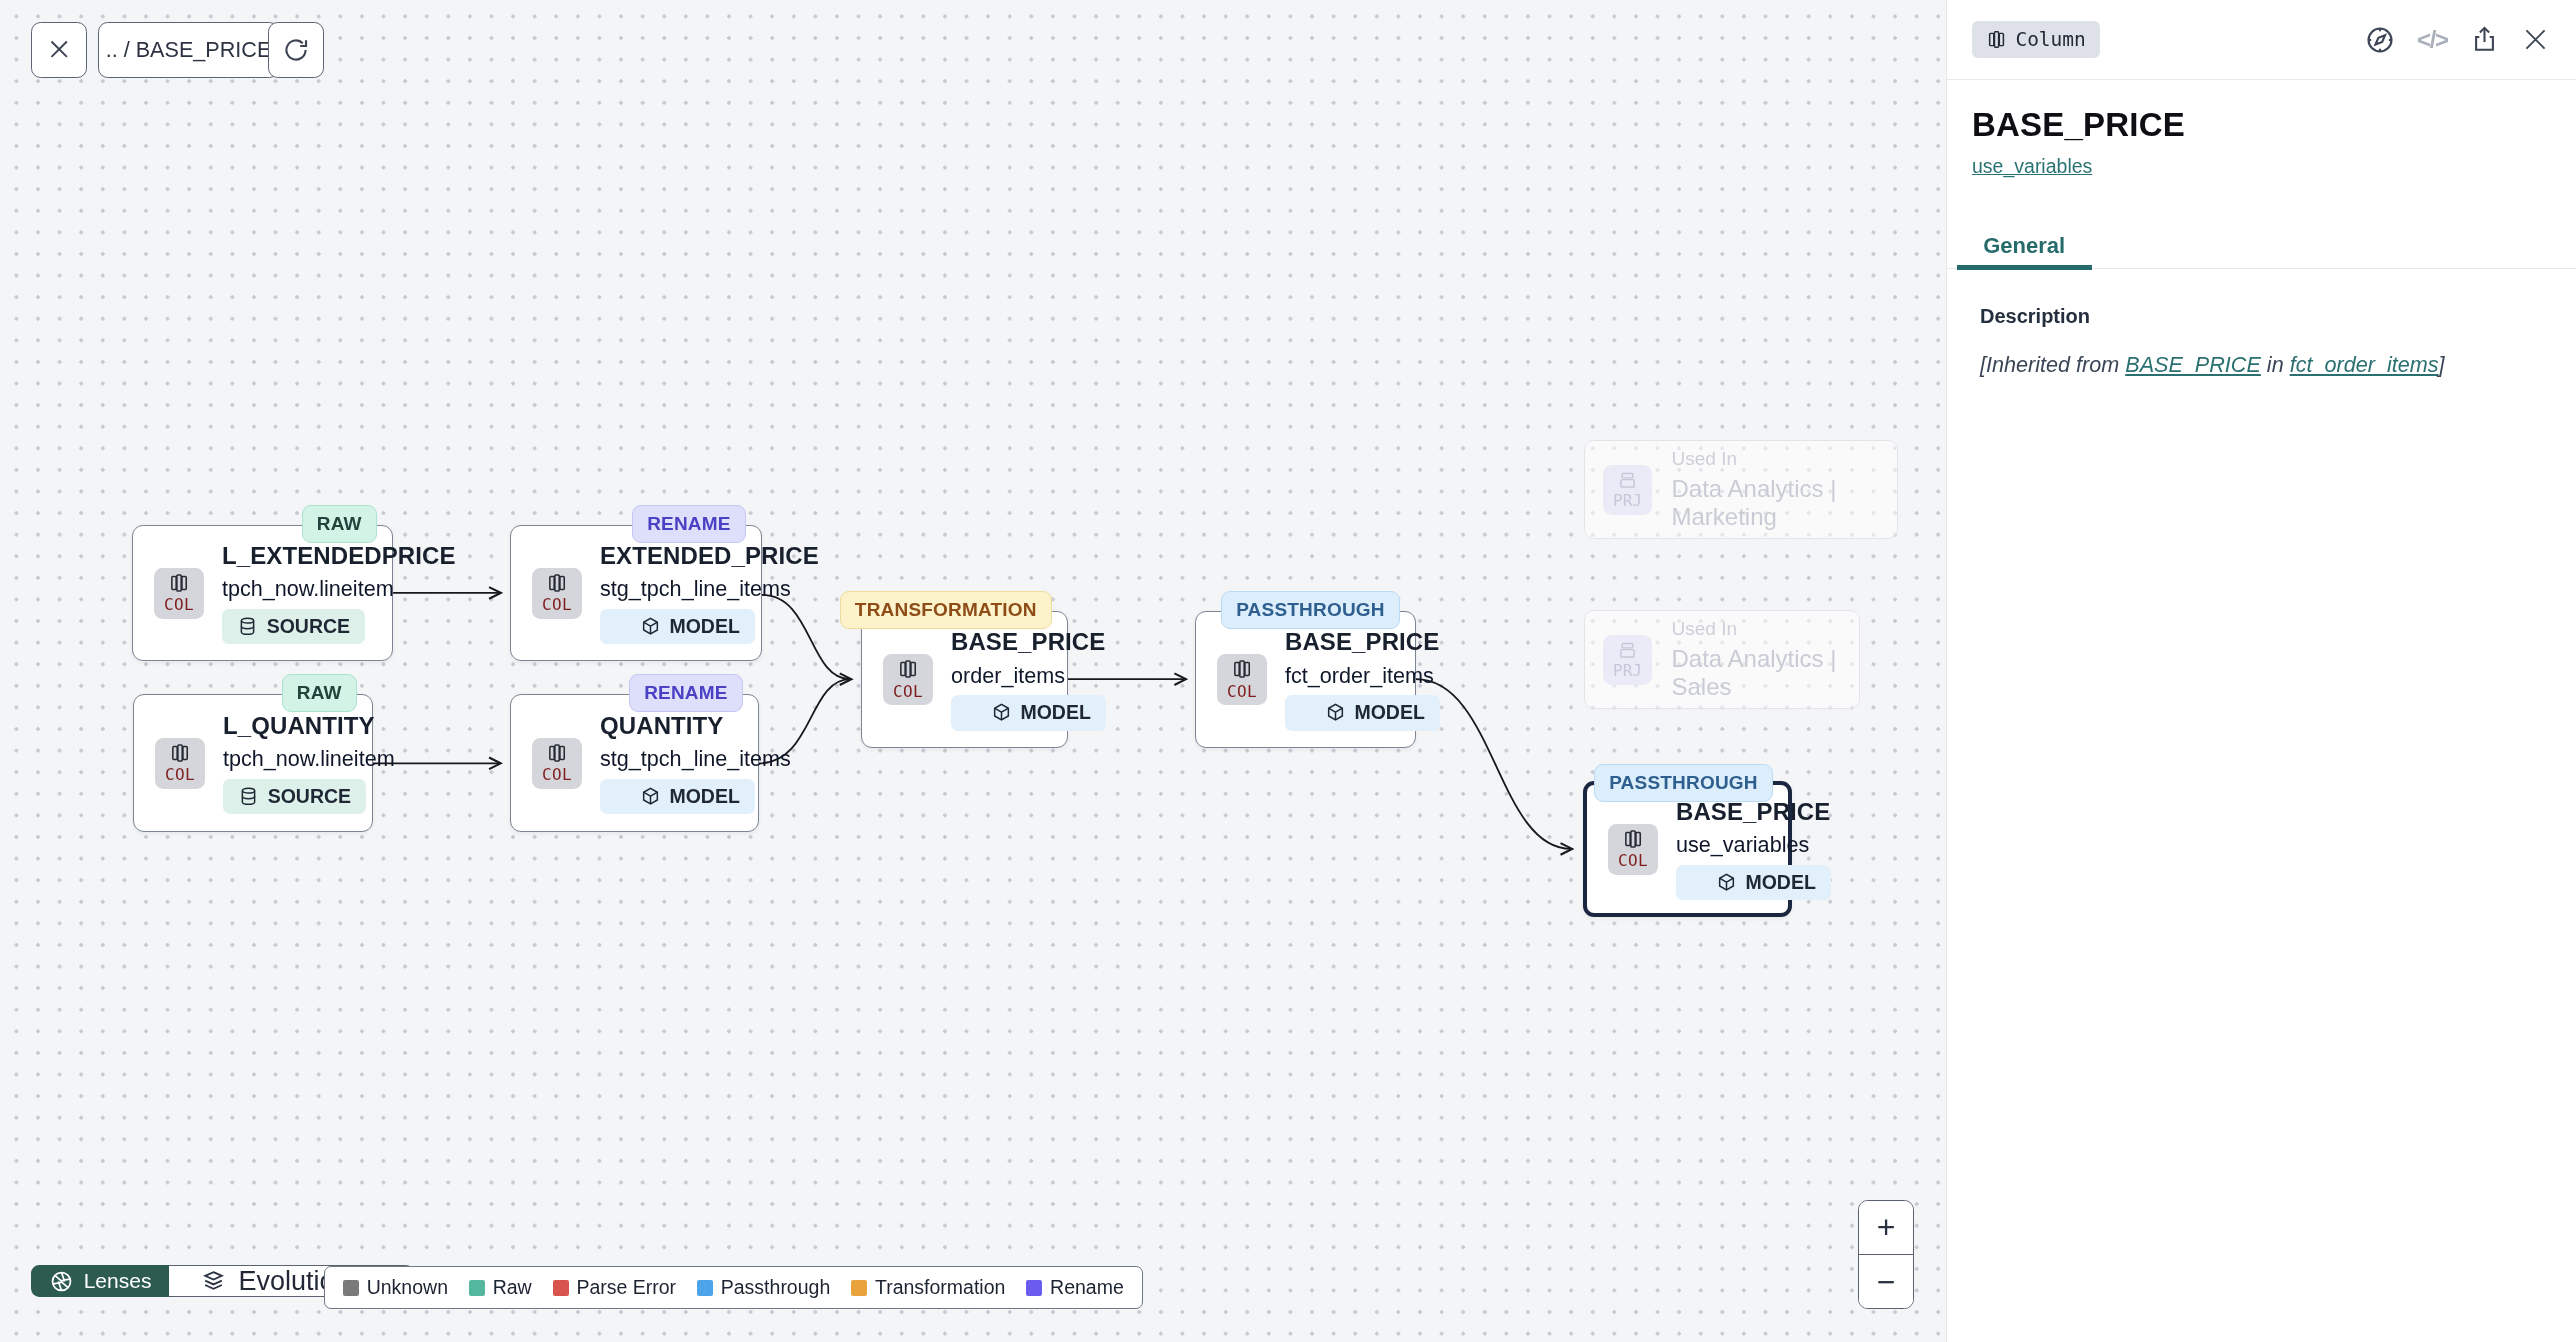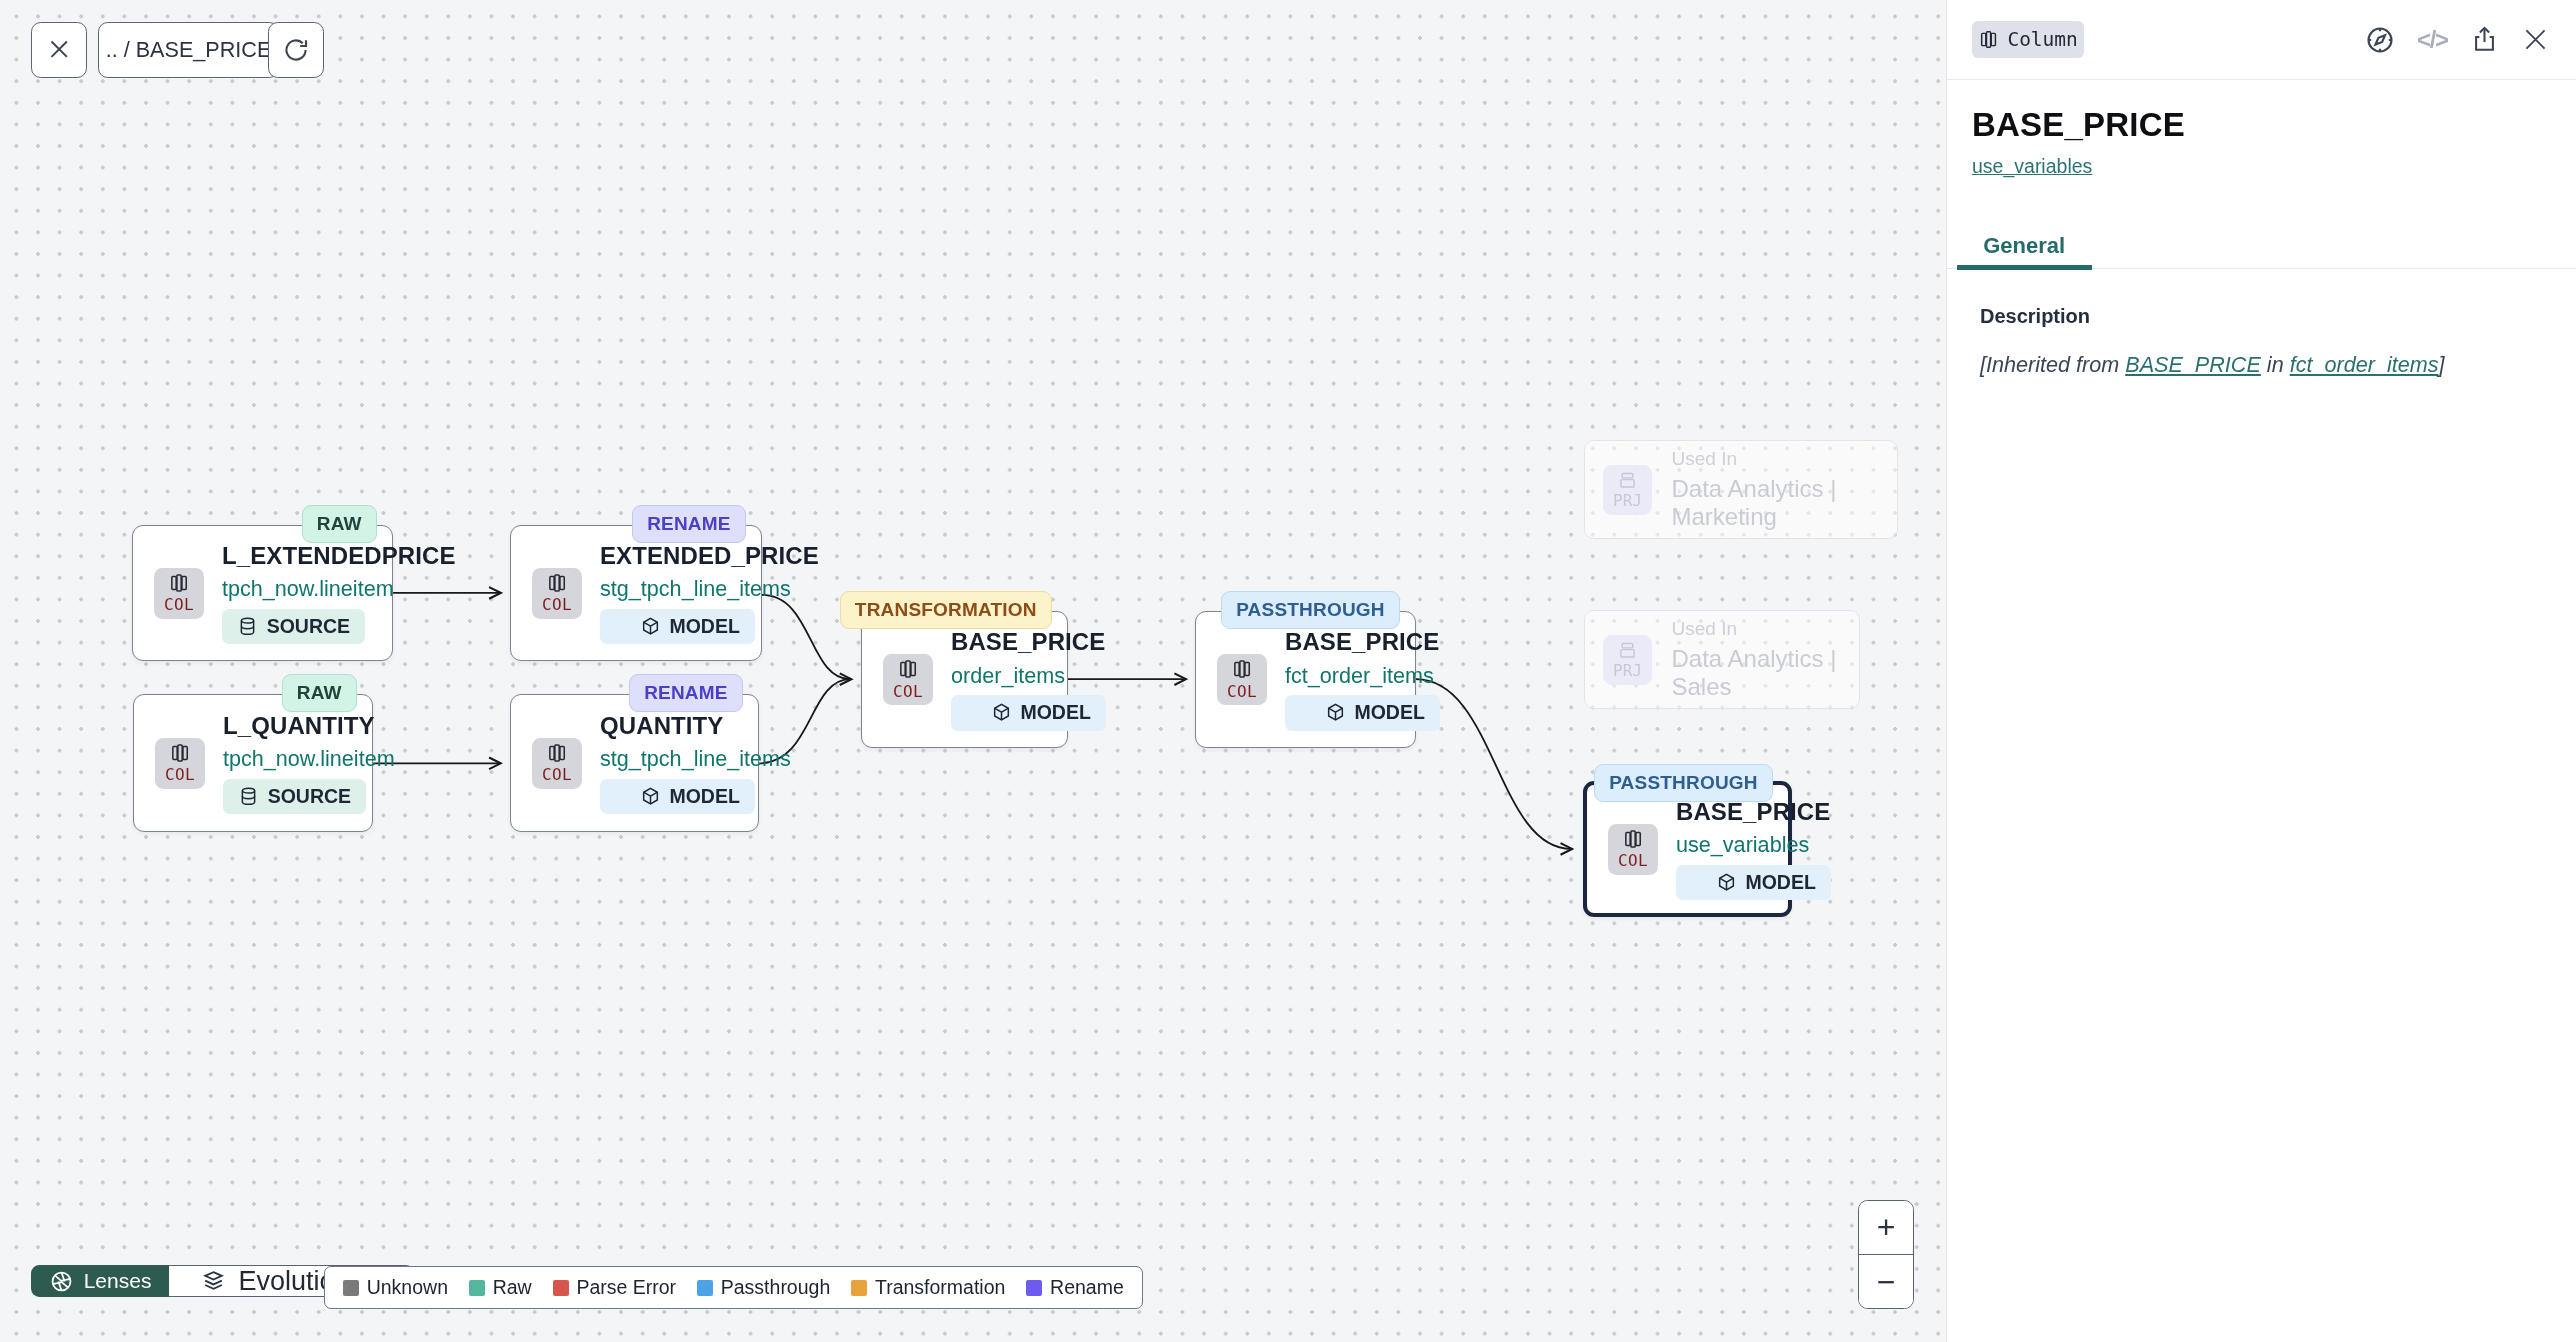--- a/index.html
+++ b/index.html
@@ -34,21 +34,21 @@
   .node.selected { border:4.2px solid #1b2740; }
   .node-body { display:flex; align-items:center; gap:18px; height:100%; padding:0 21px; }
   .col-chip {
     width:50px; height:51px; background:#d4d6dc; border-radius:8.4px; flex:0 0 auto;
     display:flex; flex-direction:column; align-items:center; justify-content:center; gap:1.4px;
   }
   .col-chip svg { stroke:#262b33; }
   .chip-label { font-family:"DejaVu Sans Mono", monospace; font-size:16px; color:#7f1d1d; letter-spacing:0.3px; }
   .node-main { display:flex; flex-direction:column; align-items:flex-start; gap:6.3px; }
   .node-title { font-size:24px; font-weight:700; color:#18202e; letter-spacing:0.1px; }
-  .node-sub { font-size:21.6px; color:#0f766e; }
+  .node-sub { font-size:21.6px; color:#0f172a; }
   .kind-badge {
     display:flex; align-items:center; gap:8.4px; padding:6.3px 15.3px; border-radius:7px;
     font-size:19.5px; font-weight:600; color:#1f2735;
   }
   .kind-badge svg { stroke:#1f2735; }
   .k-source { background:#ddf1ea; }
   .k-model { background:#e1f0fb;padding-left:40px; }
 
   .status-badge {
     position:absolute; top:-21px; right:15.3px; height:38px; padding:0 14px;
@@ -116,21 +116,21 @@
   .panel {
     position:absolute; left:1946px; top:0; width:630px; height:1343px;
     background:#fff; border-left:1.4px solid #e6e7ea;
   }
   .panel-header {
     height:80px; display:flex; align-items:center; justify-content:space-between;
     padding:0 26.4px 0 25px; border-bottom:1.4px solid #e8e9ec;
   }
   .type-badge {
     display:flex; align-items:center; gap:8.4px; background:#dfe1e8; border-radius:6.3px;
-    height:37px; padding:0 6px;
+    height:37px; padding:0 14px;
     font-family:"DejaVu Sans Mono", monospace; font-size:19.5px; color:#232a38;
   }
   .type-badge svg { stroke:#232a38; }
   .panel-icons { display:flex; align-items:center; gap:21px; }
   .icon-btn { background:none; border:none; cursor:pointer; display:flex; align-items:center; justify-content:center; padding:0; }
   .icon-btn svg { stroke:#3d4555; }
   .code-icon { font-size:24px; color:#a9afbb; font-weight:600; letter-spacing:-1.4px; }
 
   .panel-title { margin:26.4px 25px 0; font-size:33px; font-weight:700; color:#0d0f13; letter-spacing:0.2px; }
   .panel-link { display:inline-block; margin:11px 25px 0; font-size:19.5px; color:#2b7373; text-decoration:underline; cursor:pointer; }

